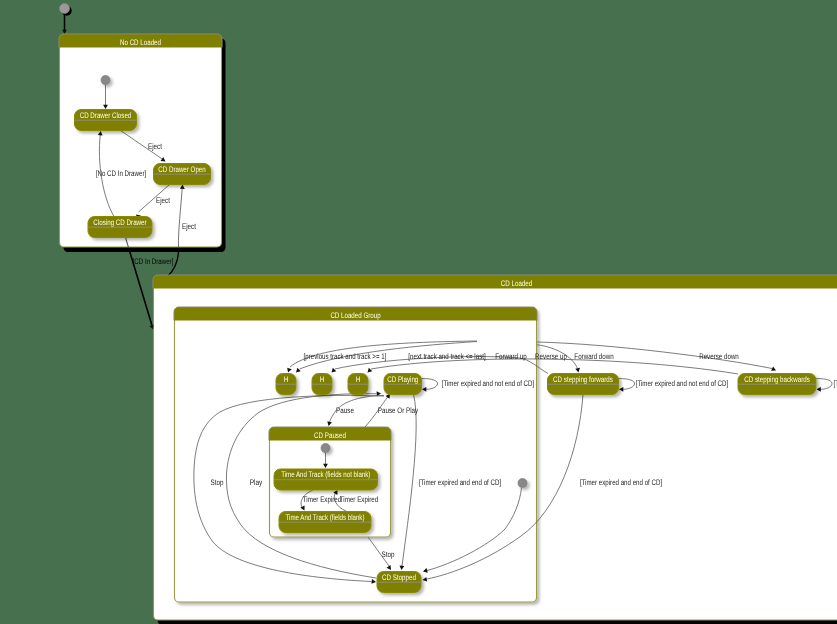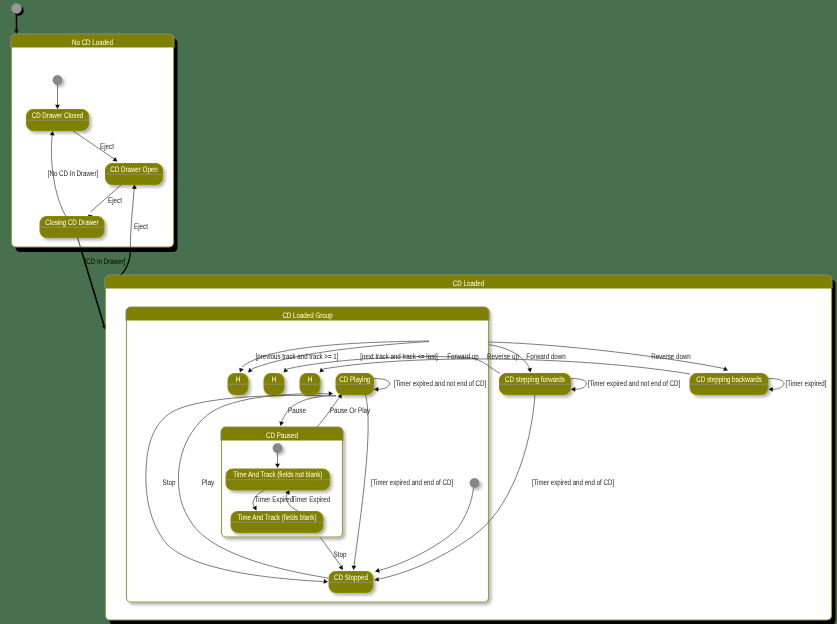--- a/index.html
+++ b/index.html
@@ -1,18 +1,18 @@
 <!DOCTYPE html>
 <html><head>
 <meta charset="utf-8">
 <style>
 html,body{margin:0;padding:0;}
 body{width:837px;height:624px;overflow:hidden;background:#47704f;font-family:"Liberation Sans",sans-serif;-webkit-font-smoothing:antialiased;}
 text{-webkit-font-smoothing:antialiased;text-rendering:geometricPrecision;}
-#stage{position:relative;width:730px;height:624px;}
+#stage{position:relative;width:730px;height:624px;margin-left:48px;}
 svg{display:block;}
 .state-label{font-family:"Liberation Sans",sans-serif;font-size:8px;fill:#fffff0;text-anchor:middle;}
 .group-title{font-family:"Liberation Sans",sans-serif;font-size:8px;fill:#fffff0;text-anchor:middle;}
 .edge-label{font-family:"Liberation Sans",sans-serif;font-size:8px;fill:#222;text-anchor:middle;}
 .edge-label-dark{fill:#000;}
 .edge{fill:none;stroke:#5b5b5b;stroke-width:0.75;}
 .edge-dark{fill:none;stroke:#000;stroke-width:1.1;}
 .arrow{fill:#111;stroke:none;}
 </style>
 </head>

